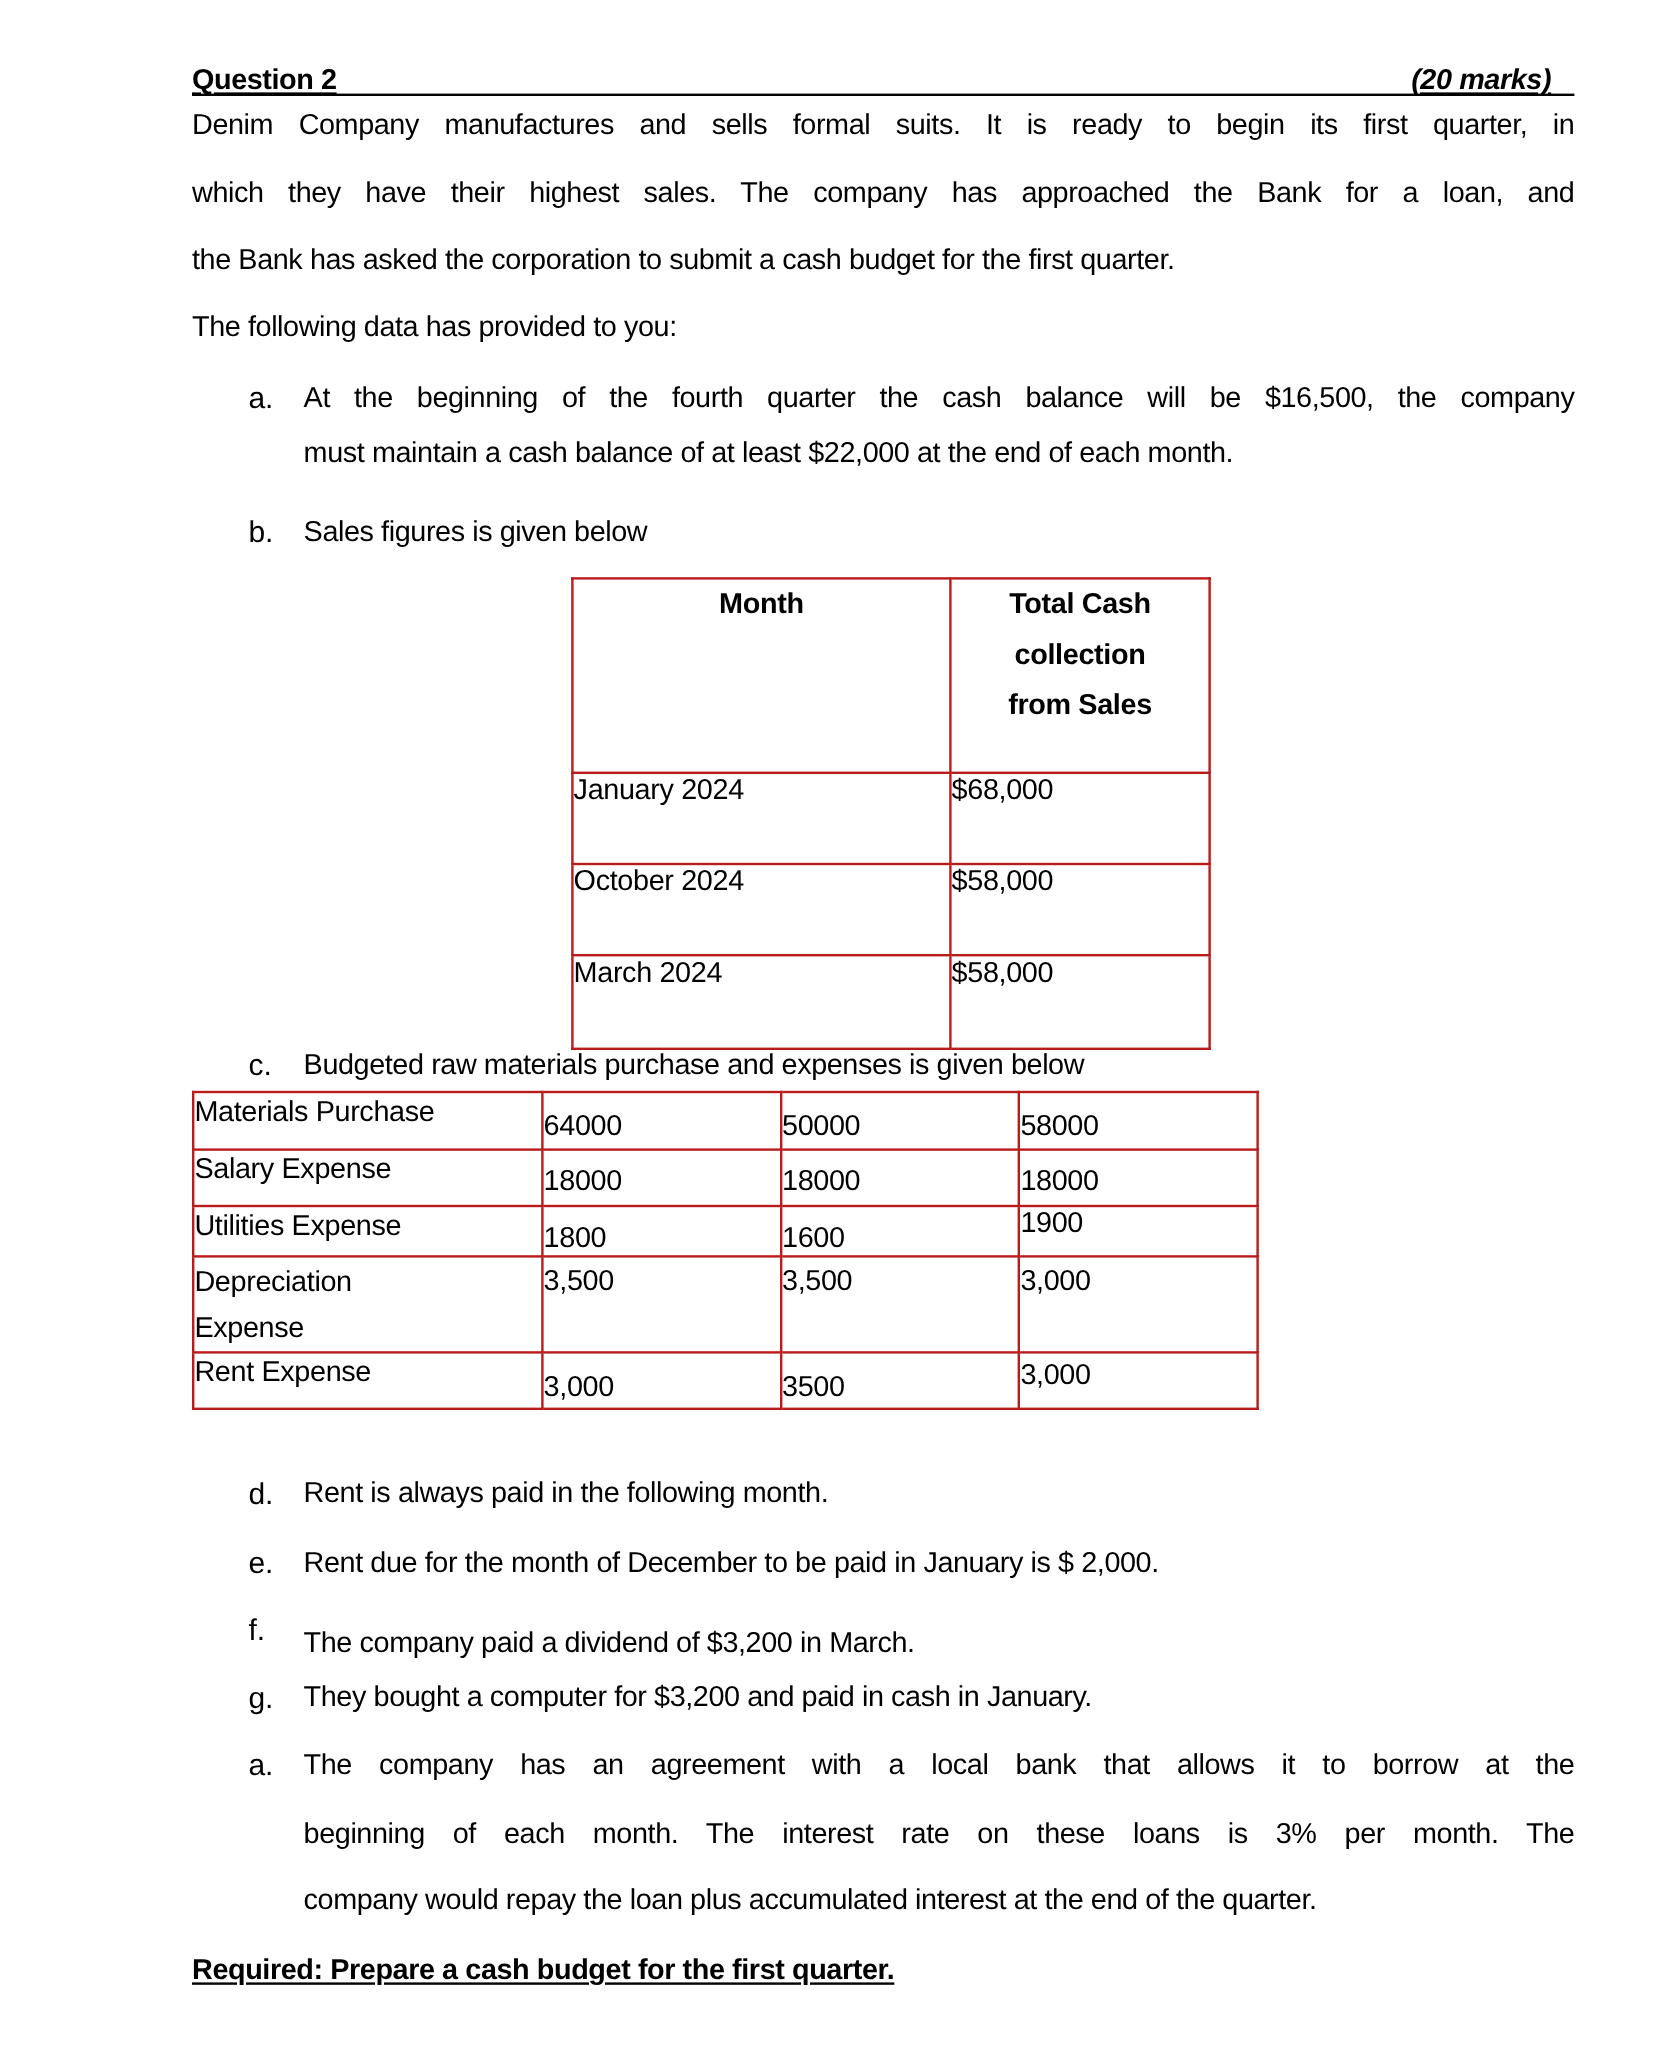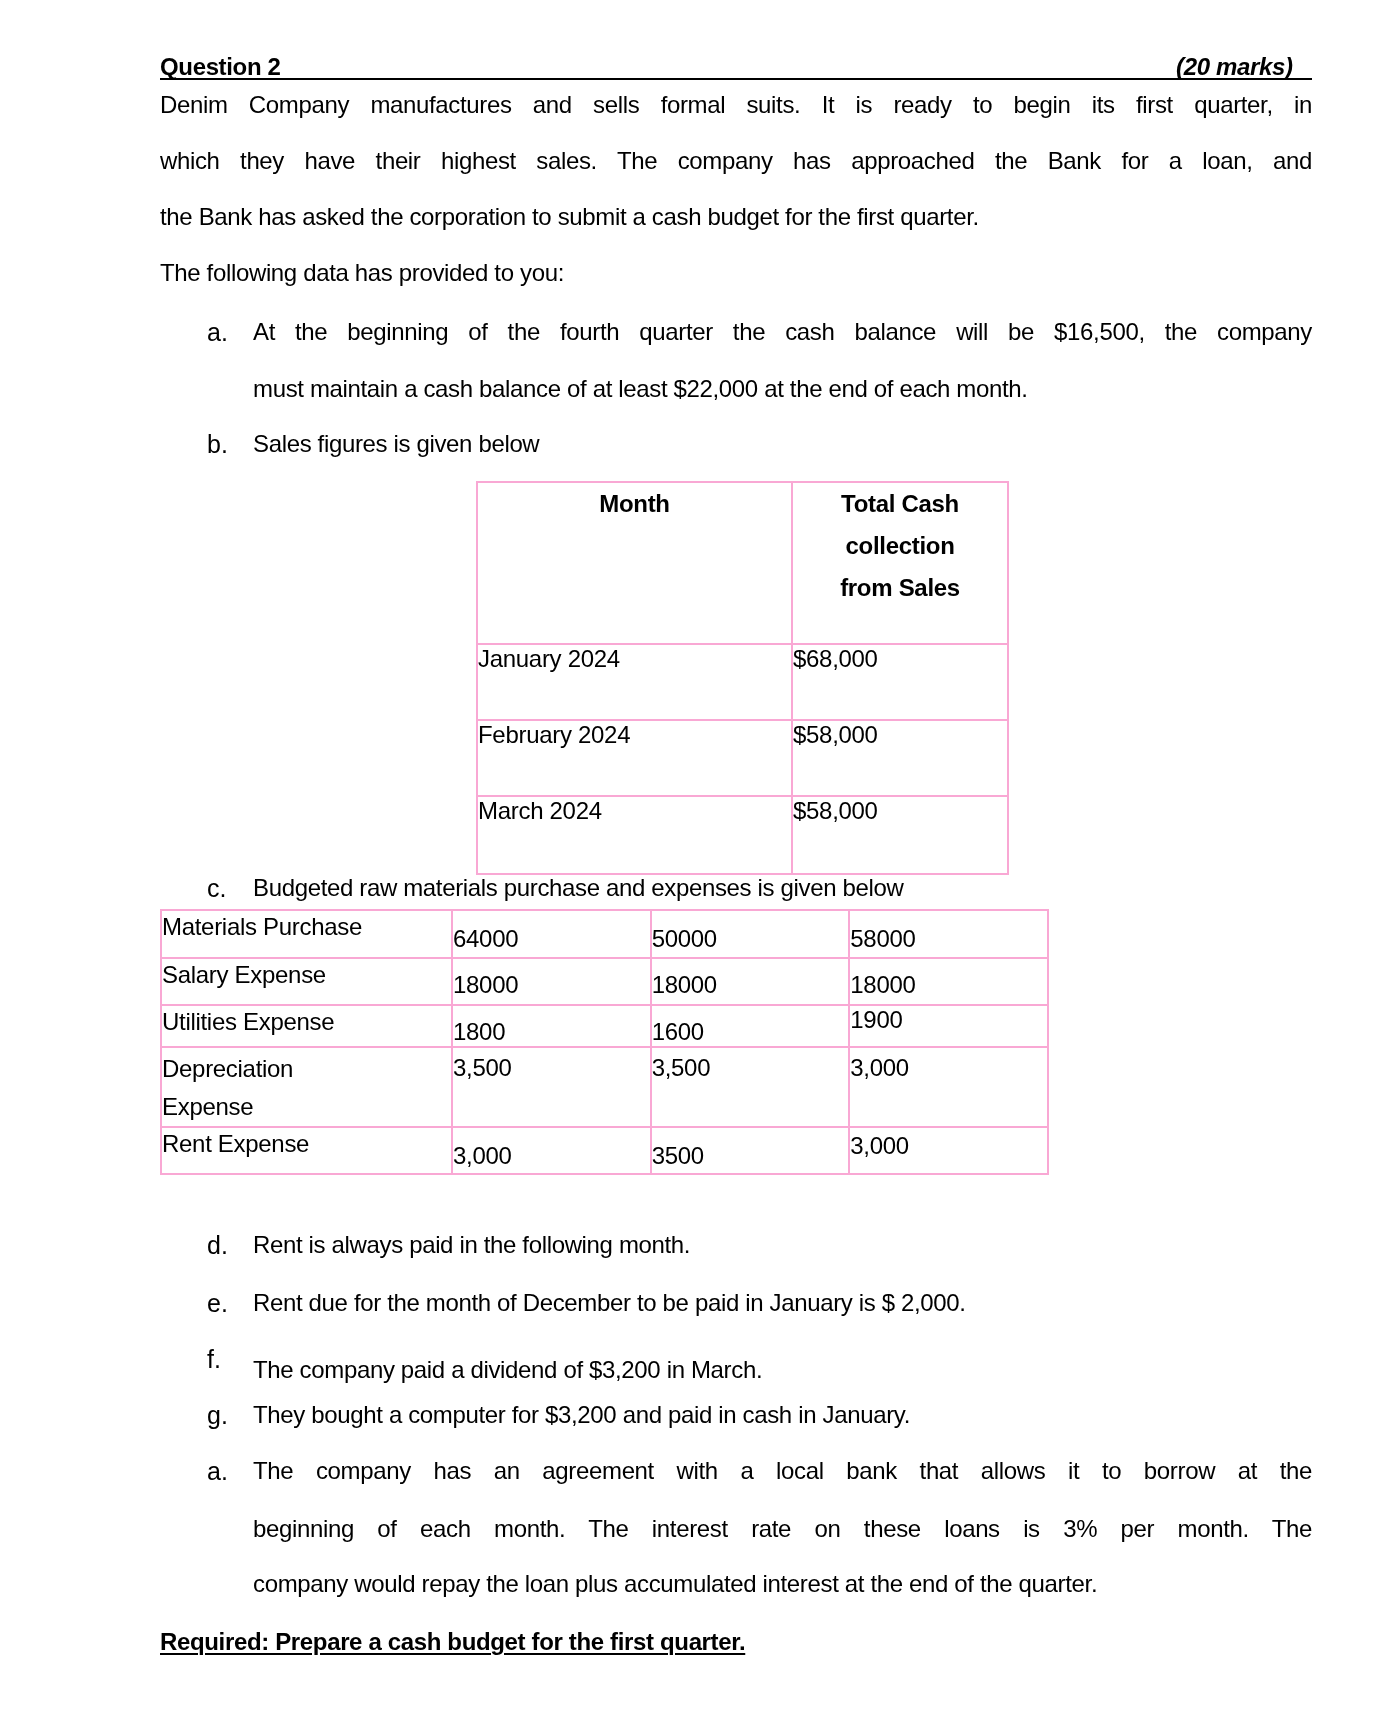--- a/index.html
+++ b/index.html
@@ -21,21 +21,21 @@
   .q-rule {
     position: absolute; left: 160px; top: 78px; width: 1152px; height: 2px; background: #000;
   }
   .lbl { position: absolute; font-size: 25px; line-height: 30px; }
 
   table.grid {
     position: absolute; border-collapse: collapse;
     font-size: 24px; letter-spacing: -0.3px;
   }
   table.grid td, table.grid th {
-    border: 2px solid #f9a8d4; padding: 0; vertical-align: top;
+    border: 2px solid #b91c1c; padding: 0; vertical-align: top;
   }
   .sales-table { left: 476px; top: 481px; width: 533px; }
   .sales-table th { font-weight: bold; text-align: center; height: 160px; line-height: 42px; padding-top: 4px; }
   .sales-table td { height: 74px; padding: 10px 0 0 12px; }
   .sales-table tr.last td { height: 76px; }
 
   .exp-table { left: 160px; top: 909px; width: 889px; }
   .exp-table th { font-weight: bold; text-align: center; height: 46px; line-height: 40px; }
   .exp-table td { padding-left: 13px; }
   .exp-table td.label { width: 289px; }
@@ -48,21 +48,21 @@
 <div class="q-rule"></div>
 <div class="ln bold italic ul" style="left:1176px; top:52px;">(20 marks)</div>
 
 <div class="ln justify" style="left:160px; top:90px; width:1152px;">Denim Company manufactures and sells formal suits. It is ready to begin its first quarter, in</div>
 <div class="ln justify" style="left:160px; top:146px; width:1152px;">which they have their highest sales. The company has approached the Bank for a loan, and</div>
 <div class="ln" style="left:160px; top:202px;">the Bank has asked the corporation to submit a cash budget for the first quarter.</div>
 <div class="ln" style="left:160px; top:258px;">The following data has provided to you:</div>
 
 <div class="lbl" style="left:207px; top:317px;">a.</div>
 <div class="ln justify" style="left:253px; top:317px; width:1059px;">At the beginning of the fourth quarter the cash balance will be $16,500, the company</div>
-<div class="ln" style="left:253px; top:374px;">must maintain a cash balance of at least $22,000 at the end of each month.</div>
+<div class="ln" style="left:253px; top:363px;">must maintain a cash balance of at least $22,000 at the end of each month.</div>
 
 <div class="lbl" style="left:207px; top:429px;">b.</div>
 <div class="ln" style="left:253px; top:429px;">Sales figures is given below</div>
 
 <table class="grid sales-table">
   <tbody>
       <tr>
     <th style="width:313px;">
       <span>Month</span>
     </th>
@@ -70,21 +70,21 @@
       <span style="display:block">Total Cash</span>
       <span style="display:block">collection</span>
       <span style="display:block">from Sales</span>
     </th>
   </tr>
   <tr>
     <td>January 2024</td>
     <td>$68,000</td>
   </tr>
   <tr>
-    <td>February 2024</td>
+    <td>October 2024</td>
     <td>$58,000</td>
   </tr>
   <tr class="last">
     <td>March 2024</td>
     <td>$58,000</td>
   </tr>
 </tbody>
   </table>
 
 <div class="lbl" style="left:207px; top:873px;">c.</div>

